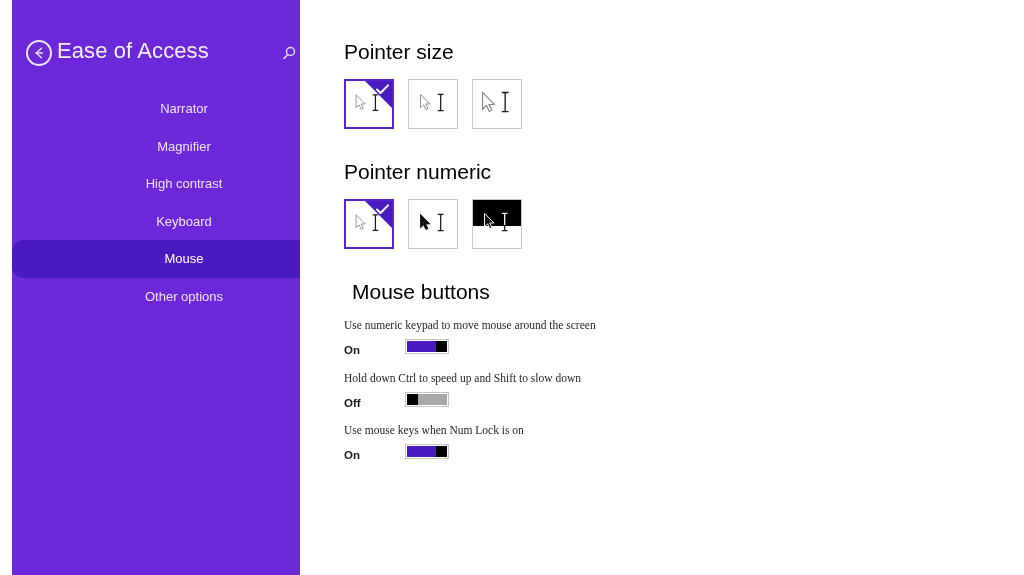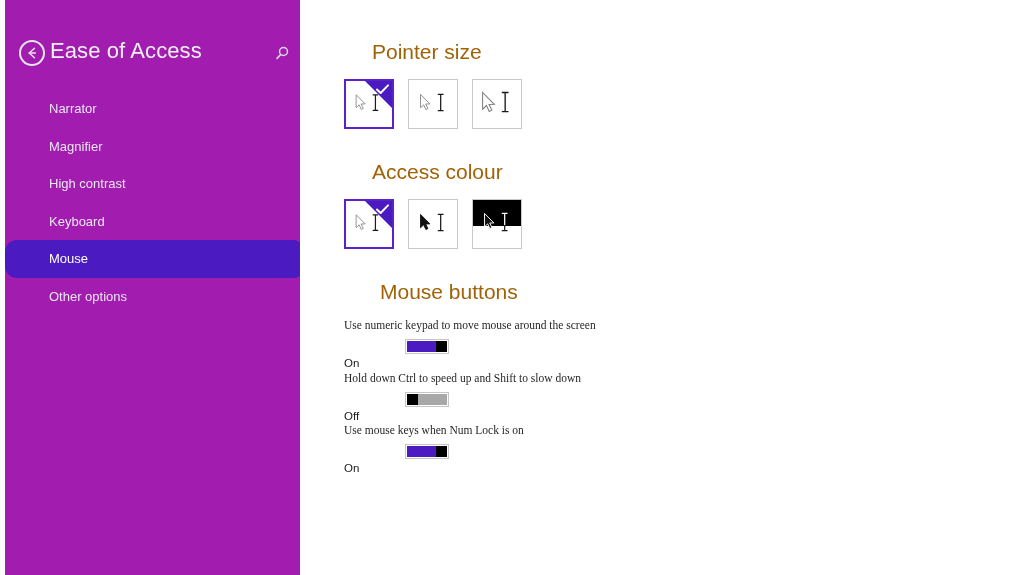--- a/index.html
+++ b/index.html
@@ -18,25 +18,26 @@
   .app {
     position: relative;
     width: 1024px;
     height: 575px;
     background: #ffffff;
   }
 
   
   .sidebar {
     position: absolute;
-    left: 5px;
+    left: 12px;
     top: 0;
     width: 300px;
     height: 575px;
-    background: #a21caf;
+    background: #6d28d9;
+    text-align: center;
   }
   .back-button {
     position: absolute;
     left: 14px;
     top: 40px;
     width: 26px;
     height: 26px;
     border: 2px solid #e8e6ee;
     border-radius: 50%;
     box-sizing: border-box;
@@ -95,23 +96,22 @@
     left: 300px;
     top: 0;
     width: 724px;
     height: 575px;
     background: #ffffff;
   }
   .section-heading {
     position: absolute;
     font-size: 21px;
     font-weight: 300;
-    color: #a16207;
+    color: #000000;
     white-space: nowrap;
-    margin-left: 28px;
   }
   #heading-pointer-size { left: 44px; top: 40px; }
   #heading-pointer-colour { left: 44px; top: 160px; }
   #heading-mouse-buttons { left: 52px; top: 280px; }
 
   .tile-row {
     position: absolute;
     display: flex;
     gap: 14px;
   }
@@ -181,23 +181,23 @@
     font-family: Liberation Serif, serif;
   }
   .setting-control {
     position: relative;
     margin-top: 7px;
     height: 16px;
   }
   .setting-state {
     position: absolute;
     left: 0;
-    top: 18px;
+    top: 5px;
     font-size: 11.5px;
-    font-weight: normal;
+    font-weight: bold;
     color: #1a1a1a;
   }
   .toggle {
     position: absolute;
     left: 61px;
     top: 0;
     width: 44px;
     height: 15px;
     border: 1px solid #c6c6c6;
     box-sizing: border-box;
@@ -306,21 +306,21 @@
           <g transform="translate(10,13) scale(1.12)">
             <path d="M0,0 L0,15.5 L3.6,12.1 L6.2,17.6 L8.6,16.4 L6.0,11.1 L10.9,11.0 Z" fill="#ffffff" stroke="#808080" stroke-width="1"></path>
           </g>
           <g transform="translate(30,13)" stroke="#1a1a1a" stroke-width="1.4" fill="none">
             <path d="M0,0 L7,0 M3.5,0 L3.5,20 M0,20 L7,20"></path>
           </g>
         </svg>
       </div>
     </div>
 
-    <div class="section-heading" id="heading-pointer-colour">Access colour</div>
+    <div class="section-heading" id="heading-pointer-colour">Pointer numeric</div>
 
     <div class="tile-row" id="row-pointer-colour">
 
       <div class="tile selected">
         <svg class="glyphs" viewBox="0 0 50 50">
           <g transform="translate(11,15) scale(0.9)">
             <path d="M0,0 L0,15.5 L3.6,12.1 L6.2,17.6 L8.6,16.4 L6.0,11.1 L10.9,11.0 Z" fill="#ffffff" stroke="#808080" stroke-width="1"></path>
           </g>
           <g transform="translate(29,15)" stroke="#1a1a1a" stroke-width="1.3" fill="none">
             <path d="M0,0 L6,0 M3,0 L3,17 M0,17 L6,17"></path>

